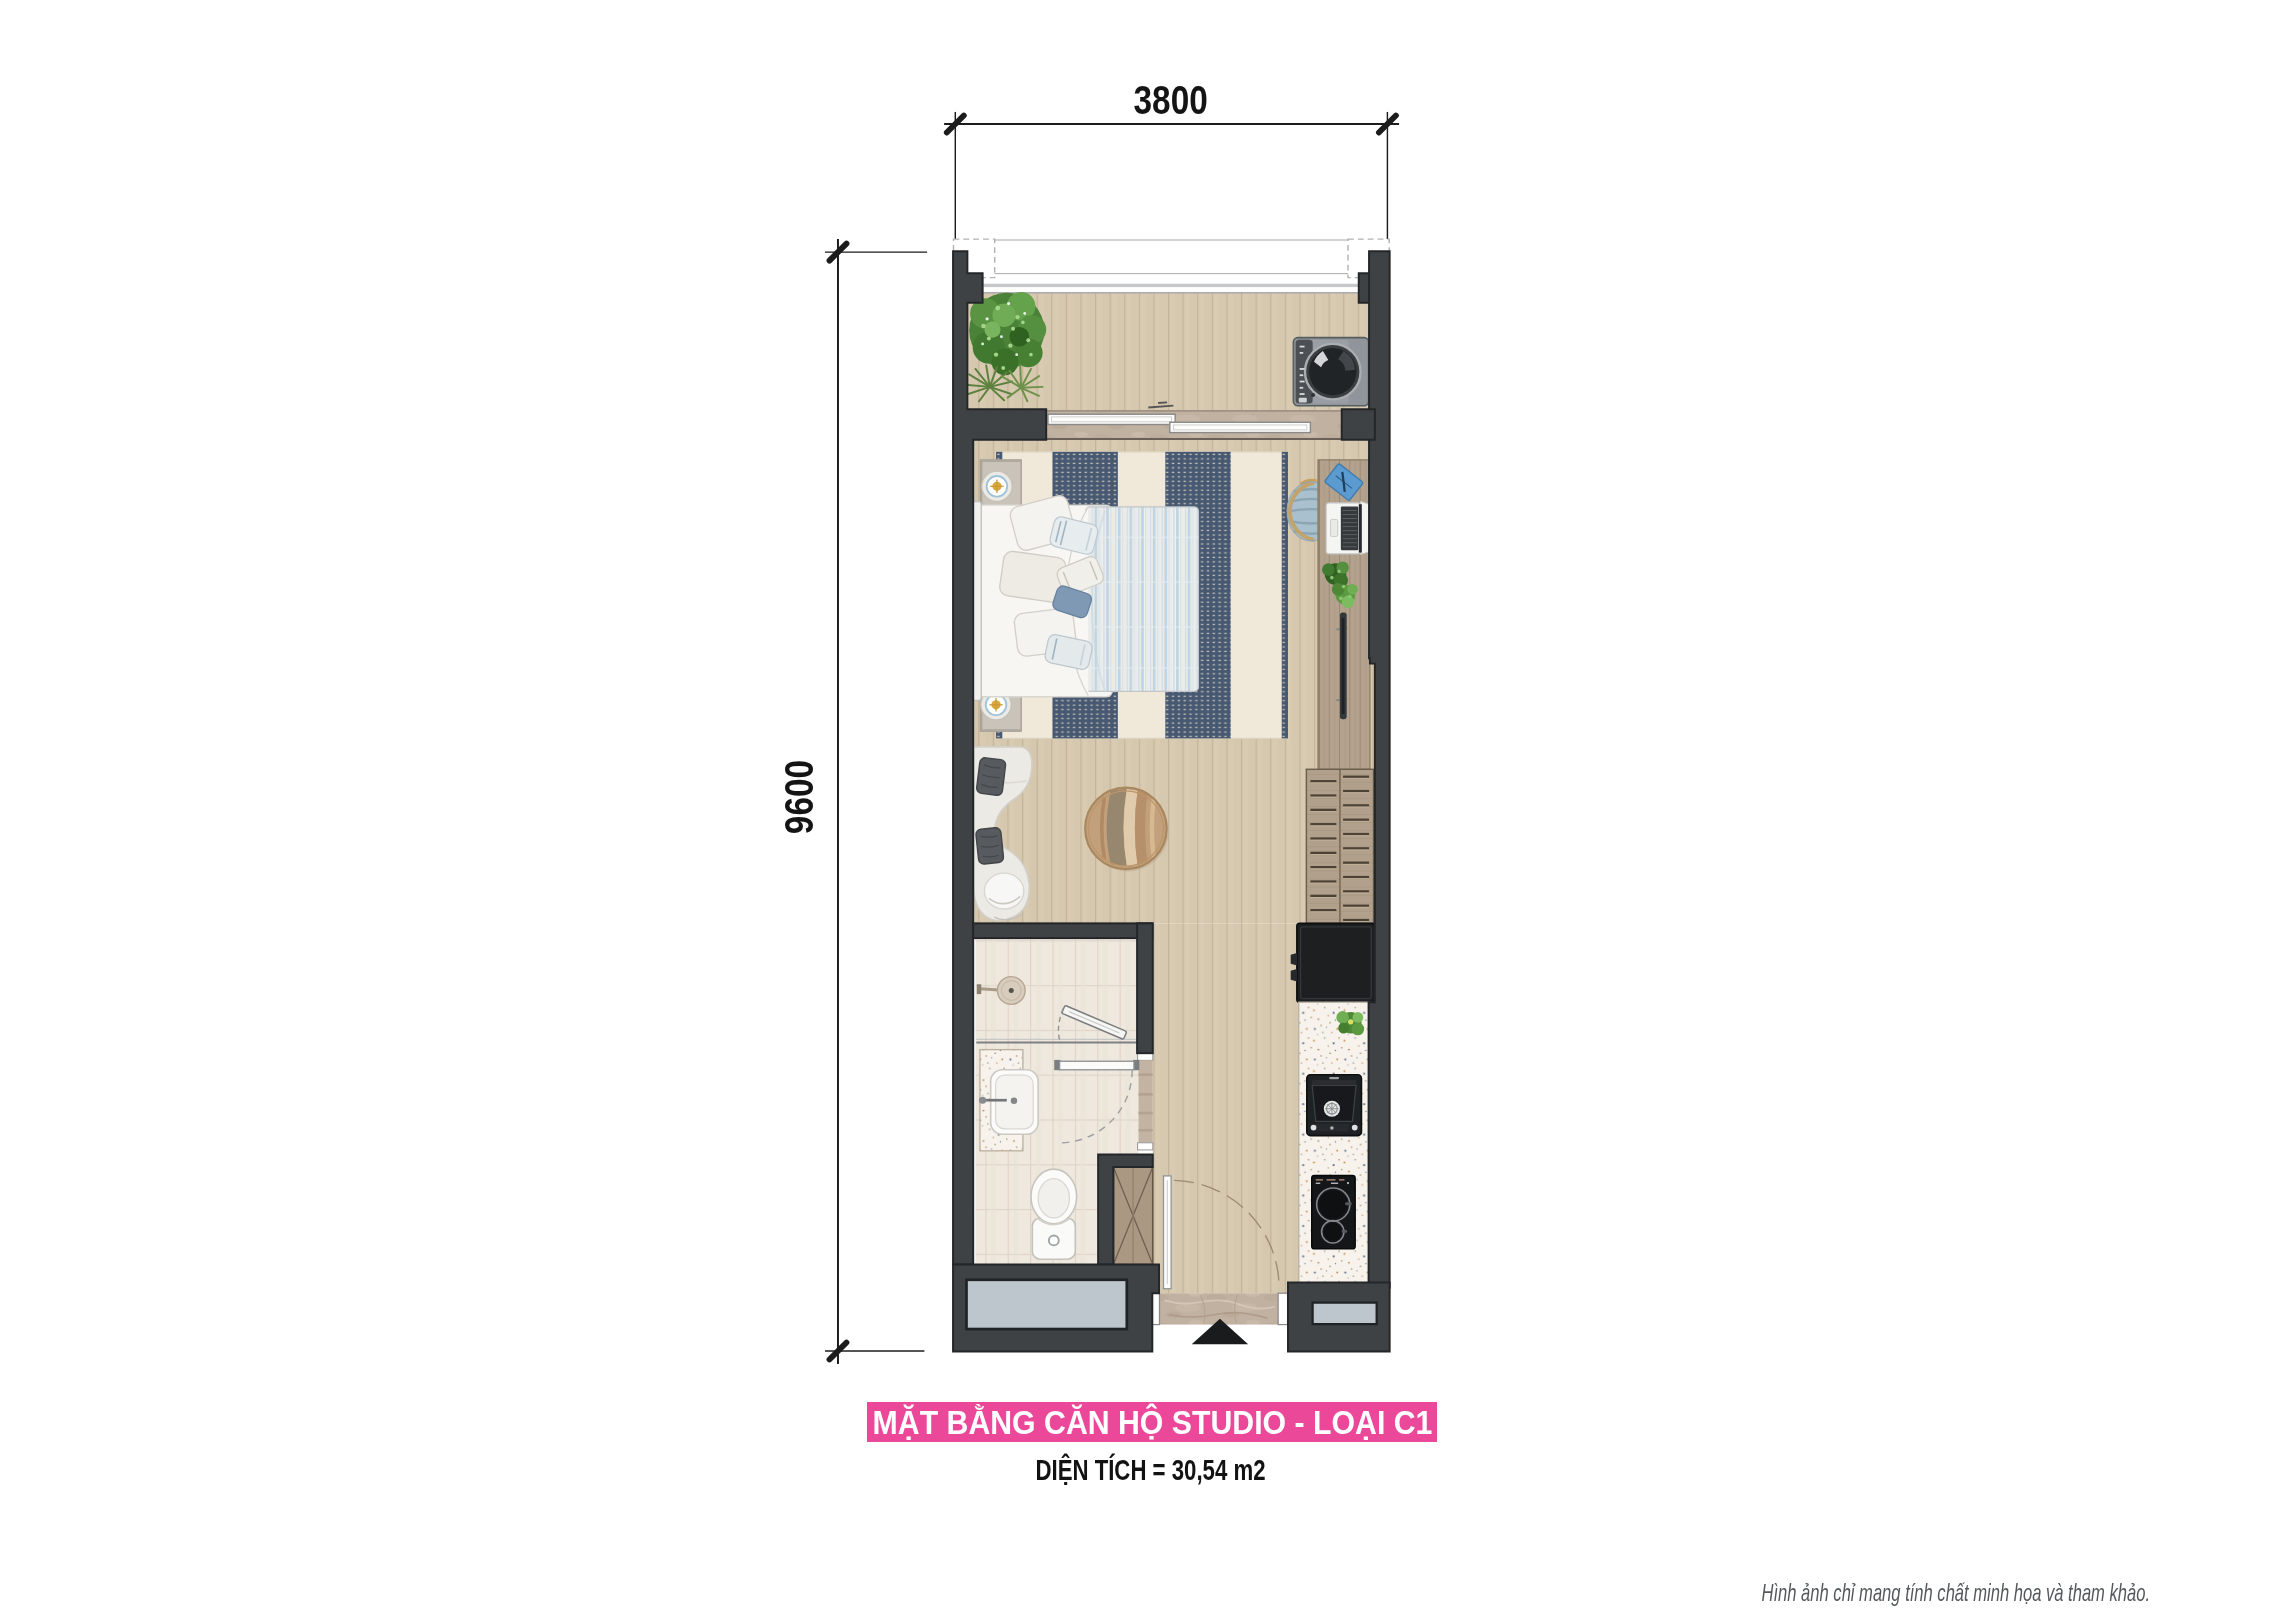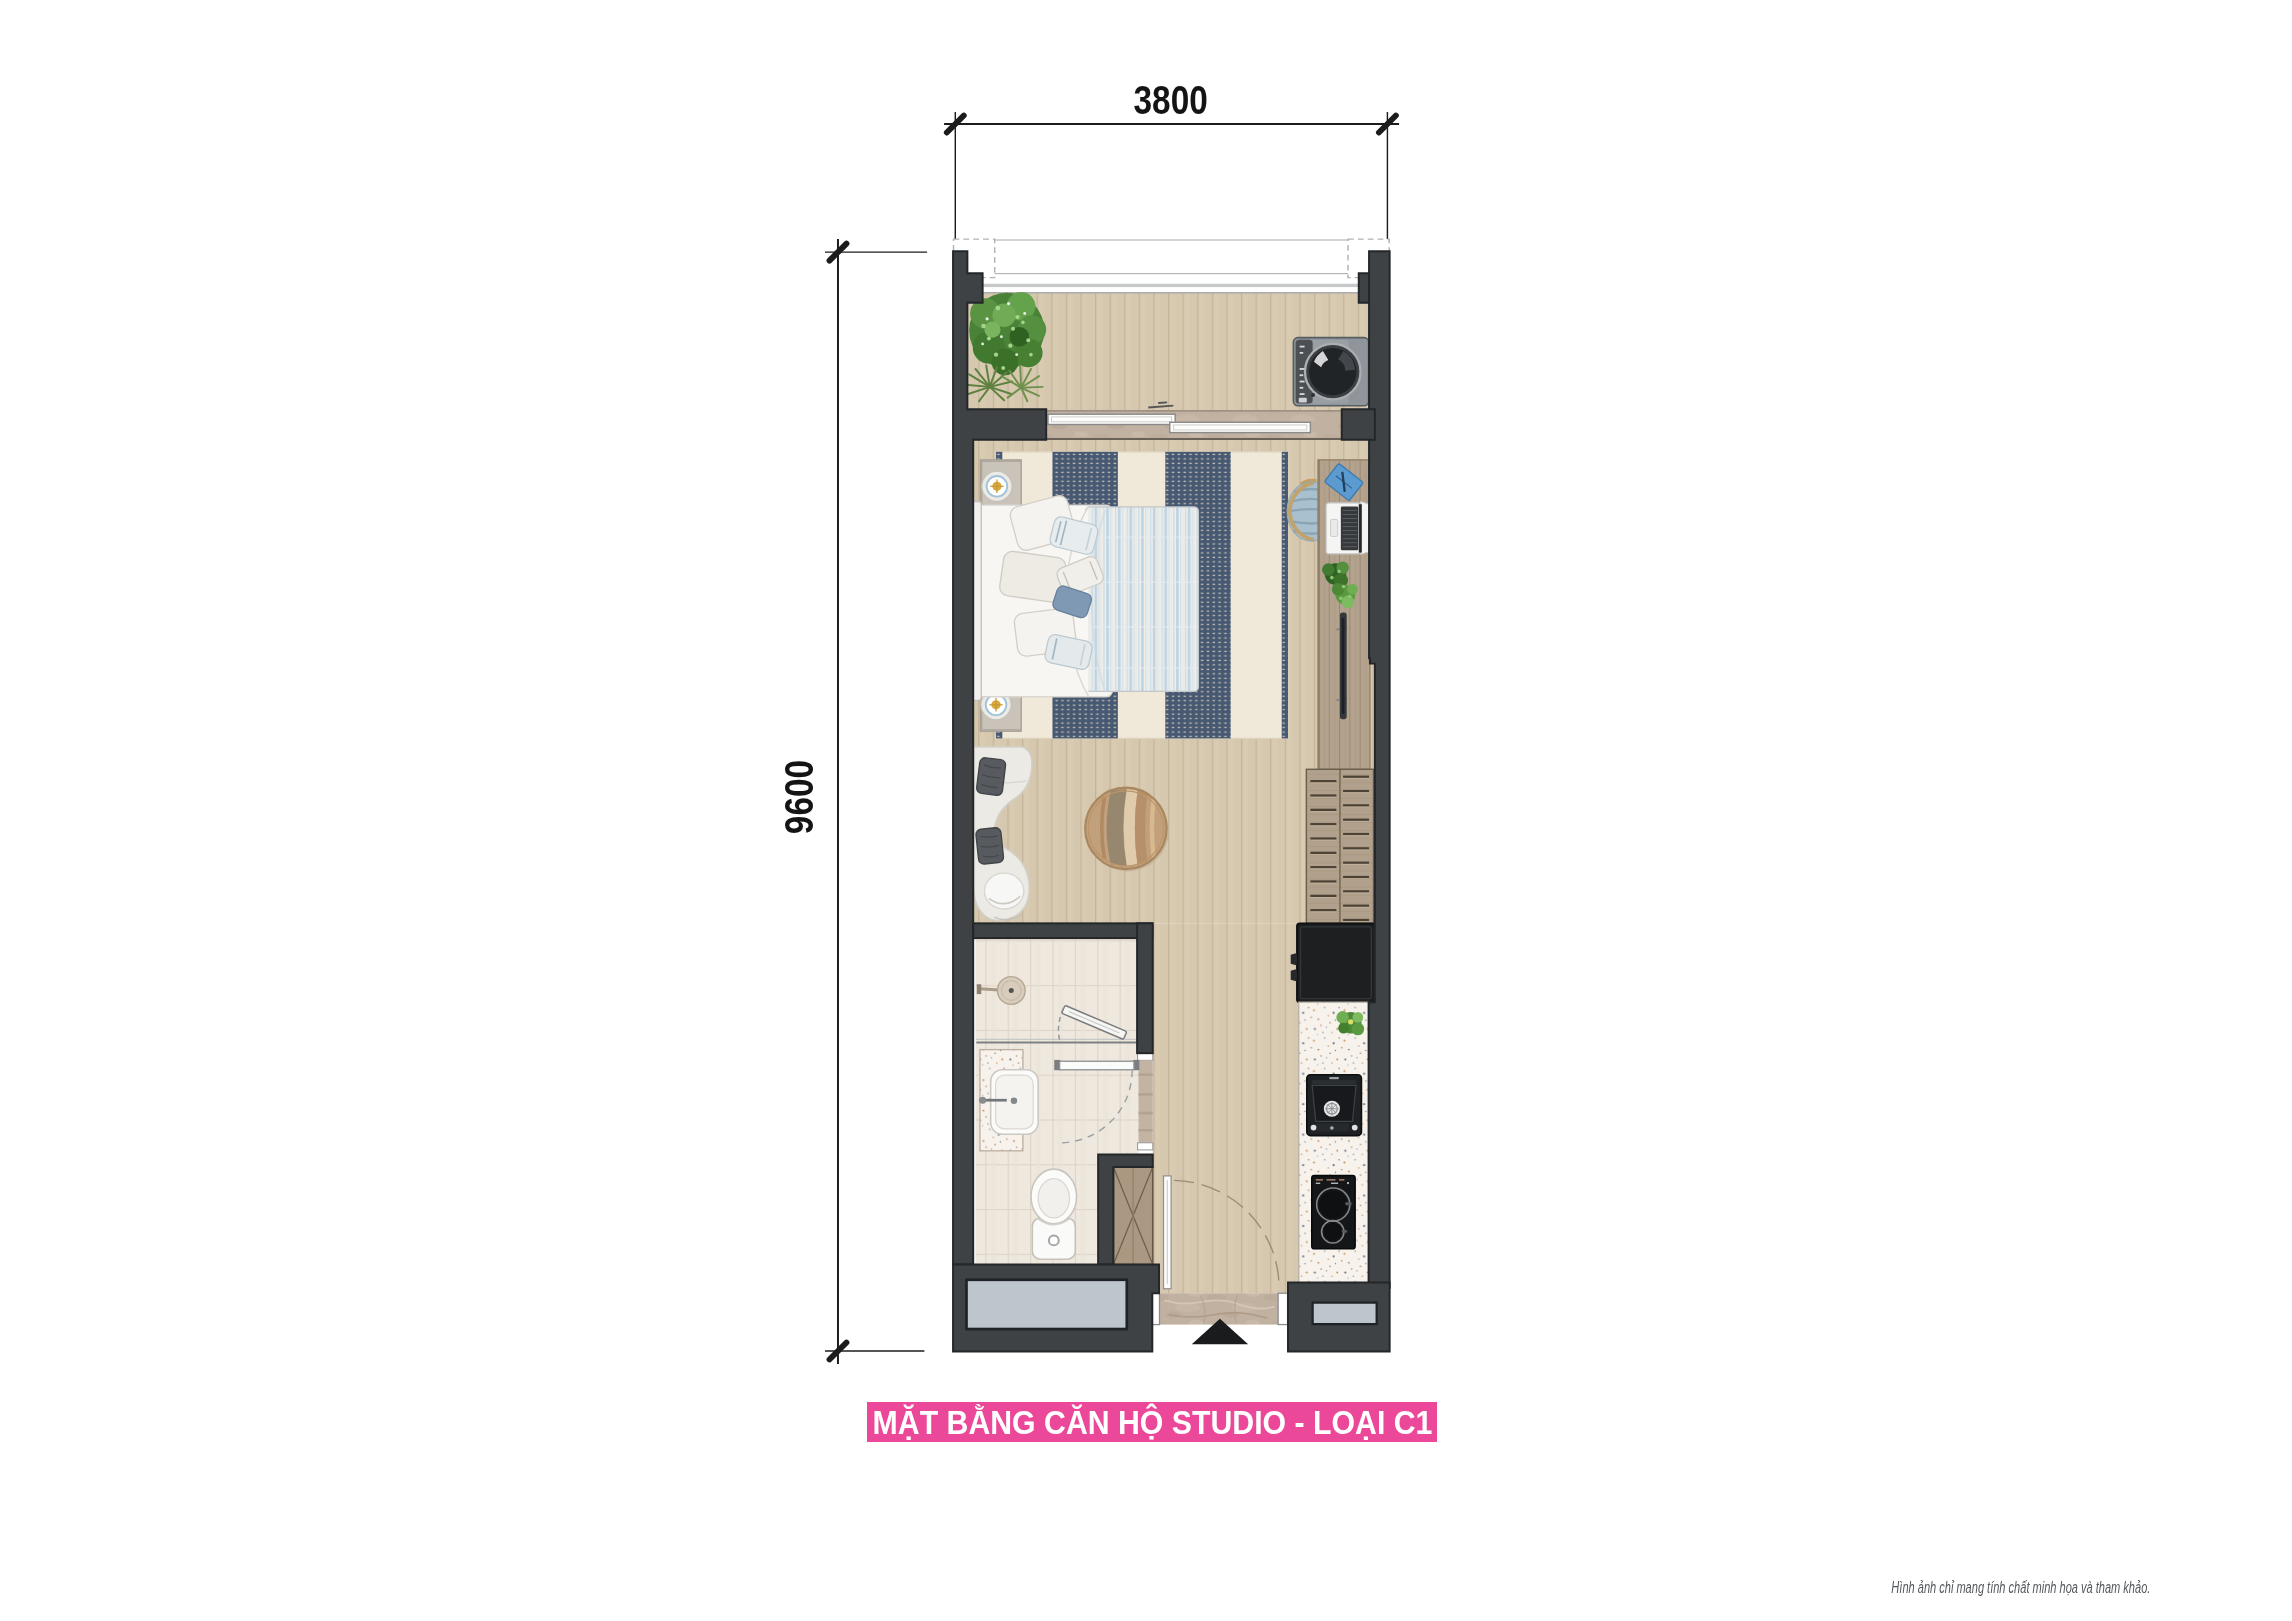--- a/index.html
+++ b/index.html
@@ -4,21 +4,21 @@
 <style>
   html,body{margin:0;padding:0;background:#ffffff;}
   #page{position:relative;width:2293px;height:1621px;background:#ffffff;overflow:hidden;
         font-family:"Liberation Sans", sans-serif;}
   #banner{position:absolute;left:867px;top:1402px;width:570px;height:40px;background:#ec4899;
           display:flex;align-items:center;justify-content:center;}
   #banner span{color:#ffffff;font-weight:bold;font-size:34px;white-space:nowrap;transform:scaleX(.89);}
   #areatxt{position:absolute;left:926px;top:1453px;width:448px;text-align:center;
            font-weight:bold;font-size:30px;color:#121212;}
   #areatxt span{display:inline-block;transform:scaleX(.74);white-space:nowrap;}
-  #footnote{position:absolute;right:143px;top:1579px;font-style:italic;font-size:16px;color:#54585C;}
+  #footnote{position:absolute;right:143px;top:1579px;font-style:italic;font-size:24px;color:#54585C;}
   #footnote span{display:inline-block;transform:scaleX(.69);transform-origin:right center;white-space:nowrap;}
   svg{position:absolute;left:0;top:0;}
 </style>
 </head>
 <body>
 <div id="page">
   <svg width="2293" height="1621" viewBox="0 0 2560 1810">
     <defs>
       <pattern id="woodV" width="16.3" height="300" patternUnits="userSpaceOnUse">
         <rect width="16.3" height="300" fill="#D8CBB1"></rect>
@@ -597,16 +597,17 @@
       <rect x="1079" y="1429" width="179" height="55" fill="#BDC5CD" stroke="#202326" stroke-width="3"></rect>
 
       <rect x="1465.5" y="1454.5" width="71.5" height="24" fill="#BDC5CD" stroke="#202326" stroke-width="2.5"></rect>
     </g>
   </svg>
 
   <div id="banner">
       <span>MẶT BẰNG CĂN HỘ STUDIO - LOẠI C1</span>
     </div>
 
+  <div id="areatxt"><span>DIỆN TÍCH = 30,54 m2</span></div>
 
   <div id="footnote"><span>Hình ảnh chỉ mang tính chất minh họa và tham khảo.</span></div>
 </div>
 
 
 </body></html>

